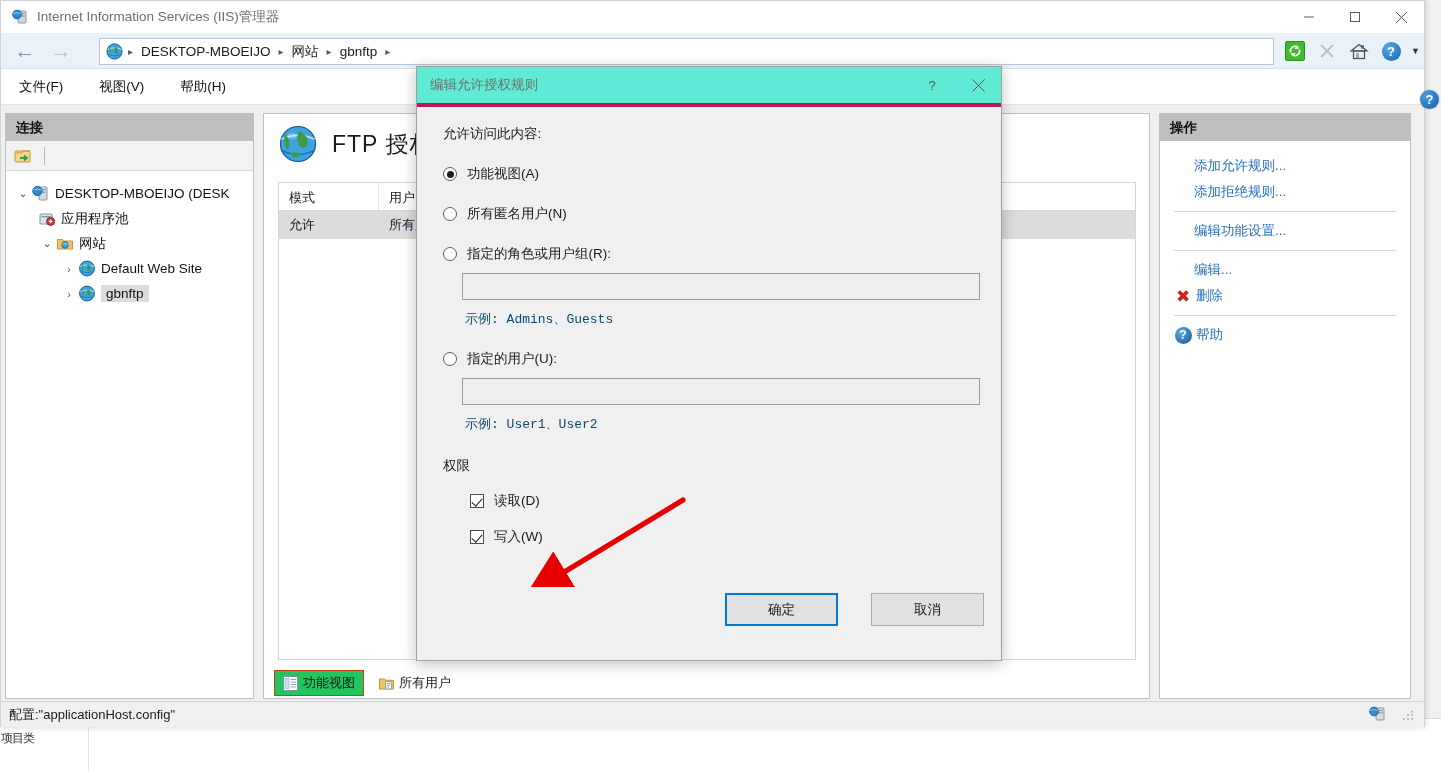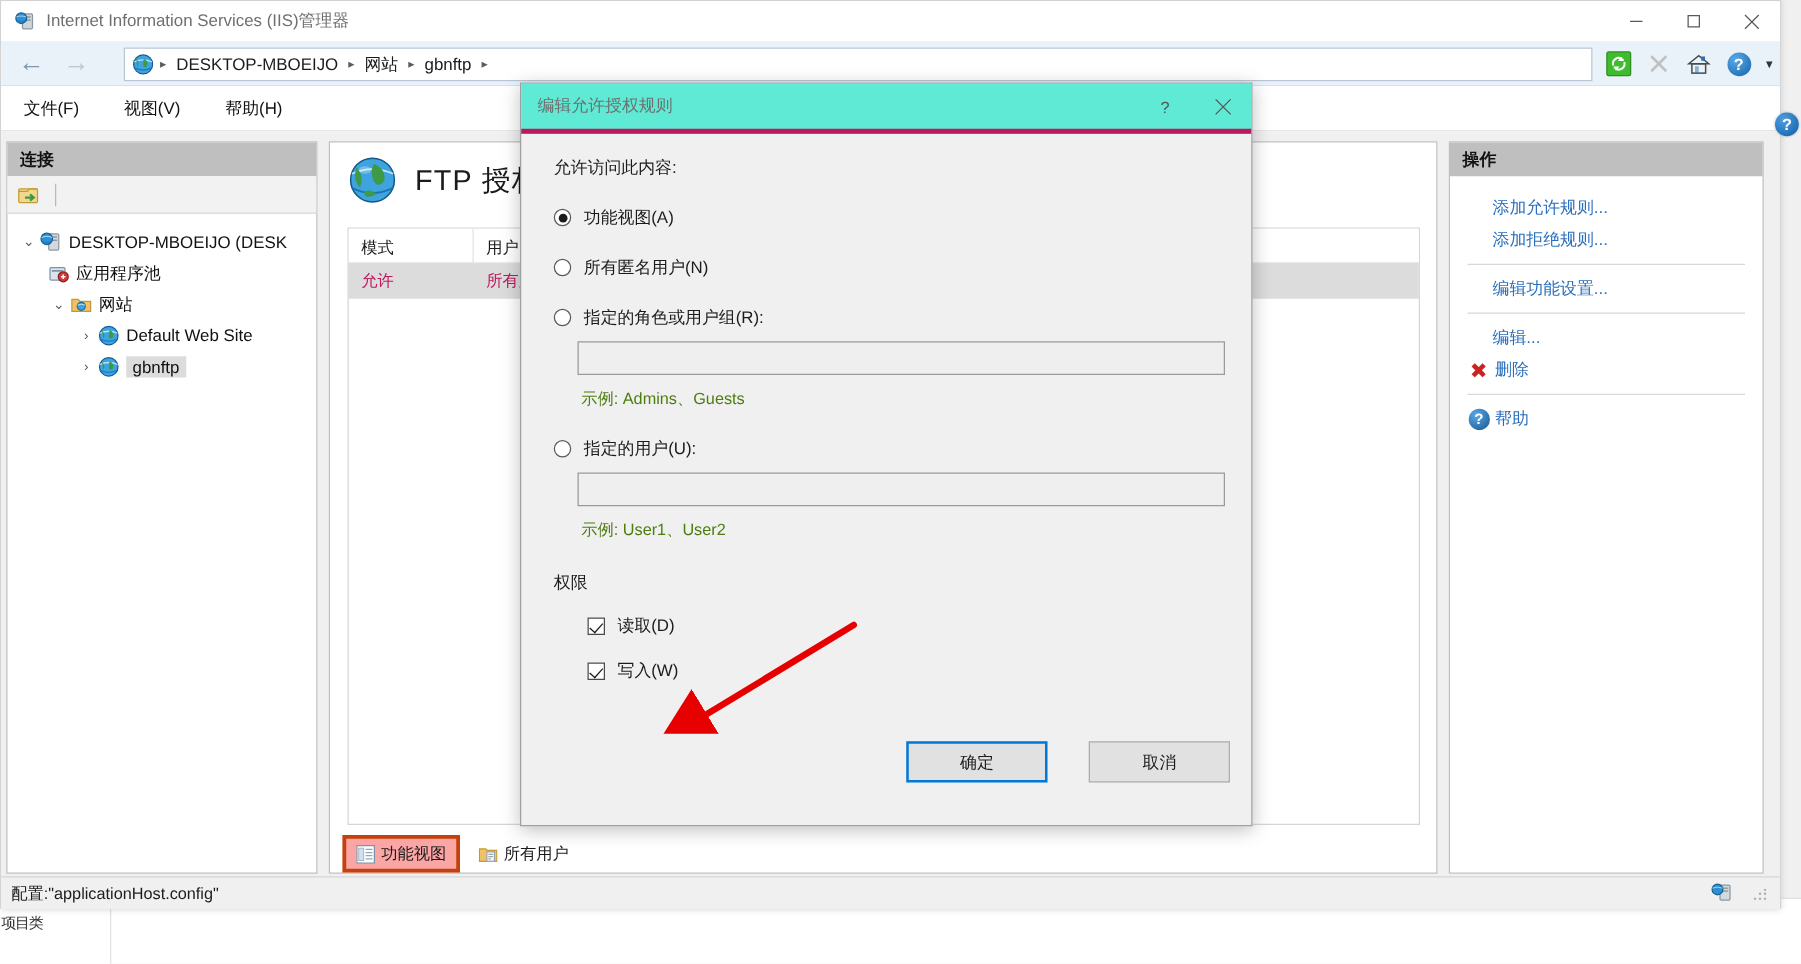--- a/index.html
+++ b/index.html
@@ -156,35 +156,35 @@
     position:absolute; left:14px; top:68px; width:858px; height:478px;
     border:1px solid #d6d6d6; background:#fff;
   }
   #grid-head { display:flex; height:28px; background:#fff; border-bottom:1px solid #d6d6d6; }
   .gh { padding:6px 0 0 10px; font-size:13px; color:#1b1b1b; border-right:1px solid #e3e3e3; }
   .gh.c1 { width:100px; }
   .gh.c2 { width:220px; }
   .gh.c3 { width:200px; }
   .gh.c4 { flex:1; border-right:none; }
   .grow { display:flex; height:28px; align-items:center; background:#dcdcdc; }
-  .gc { padding-left:10px; font-size:13px; color:#be185d; }
+  .gc { padding-left:10px; font-size:13px; color:#0f172a; }
   .gc.c1 { width:100px; }
   .gc.c2 { width:220px; }
   .gc.c3 { width:200px; }
   .gc.c4 { flex:1; }
 
   #viewtabs {
     position:absolute; left:2px; top:556px; height:26px;
     display:flex; align-items:center; gap:6px; padding-left:8px;
   }
   .vtab {
     display:flex; align-items:center; gap:5px;
     padding:3px 8px; font-size:13px; color:#1b1b1b; border:1px solid transparent;
   }
-  .vtab.sel { border:3px solid #c2410c; background:#fca5a5; }
+  .vtab.sel { border:1px solid #c2410c; background:#22c55e; }
   .vtab-icon { width:15px; height:15px; }
 
   
   #actions {
     position:absolute; left:1158px; top:8px; width:252px; height:586px;
     background:#ffffff; border:1px solid #bfbfbf;
   }
   #actions-list { padding-top:12px; }
   .act {
     display:flex; align-items:center; height:26px; padding-left:34px;
@@ -251,21 +251,21 @@
     display:flex; align-items:center; justify-content:center;
     margin-right:10px; flex:0 0 auto;
   }
   .radio .dot { width:7px; height:7px; border-radius:50%; background:#1b1b1b; }
   .radio-label { font-size:13.5px; color:#1b1b1b; }
 
   .dlg-input {
     width:518px; height:27px; margin-left:19px;
     background:#efefef; border:1px solid #9a9a9a;
   }
-  .dlg-hint { font-size:13px; color:#4d7c0f; margin:10px 0 0 22px; }
+  .dlg-hint { font-size:13px; color:#0c4a6e; margin:10px 0 0 22px;font-family:Liberation Mono, monospace; }
 
   .section-head { font-size:13.5px; color:#1b1b1b; margin:24px 0 0 0; }
 
   .check-row { display:flex; align-items:center; height:30px; margin-left:27px; }
   .checkbox {
     width:14px; height:14px; border:1px solid #4a4a4a; background:#fff;
     margin-right:10px; position:relative; flex:0 0 auto;
   }
   .checkbox.checked::after {
     content:""; position:absolute; left:3px; top:1px;

